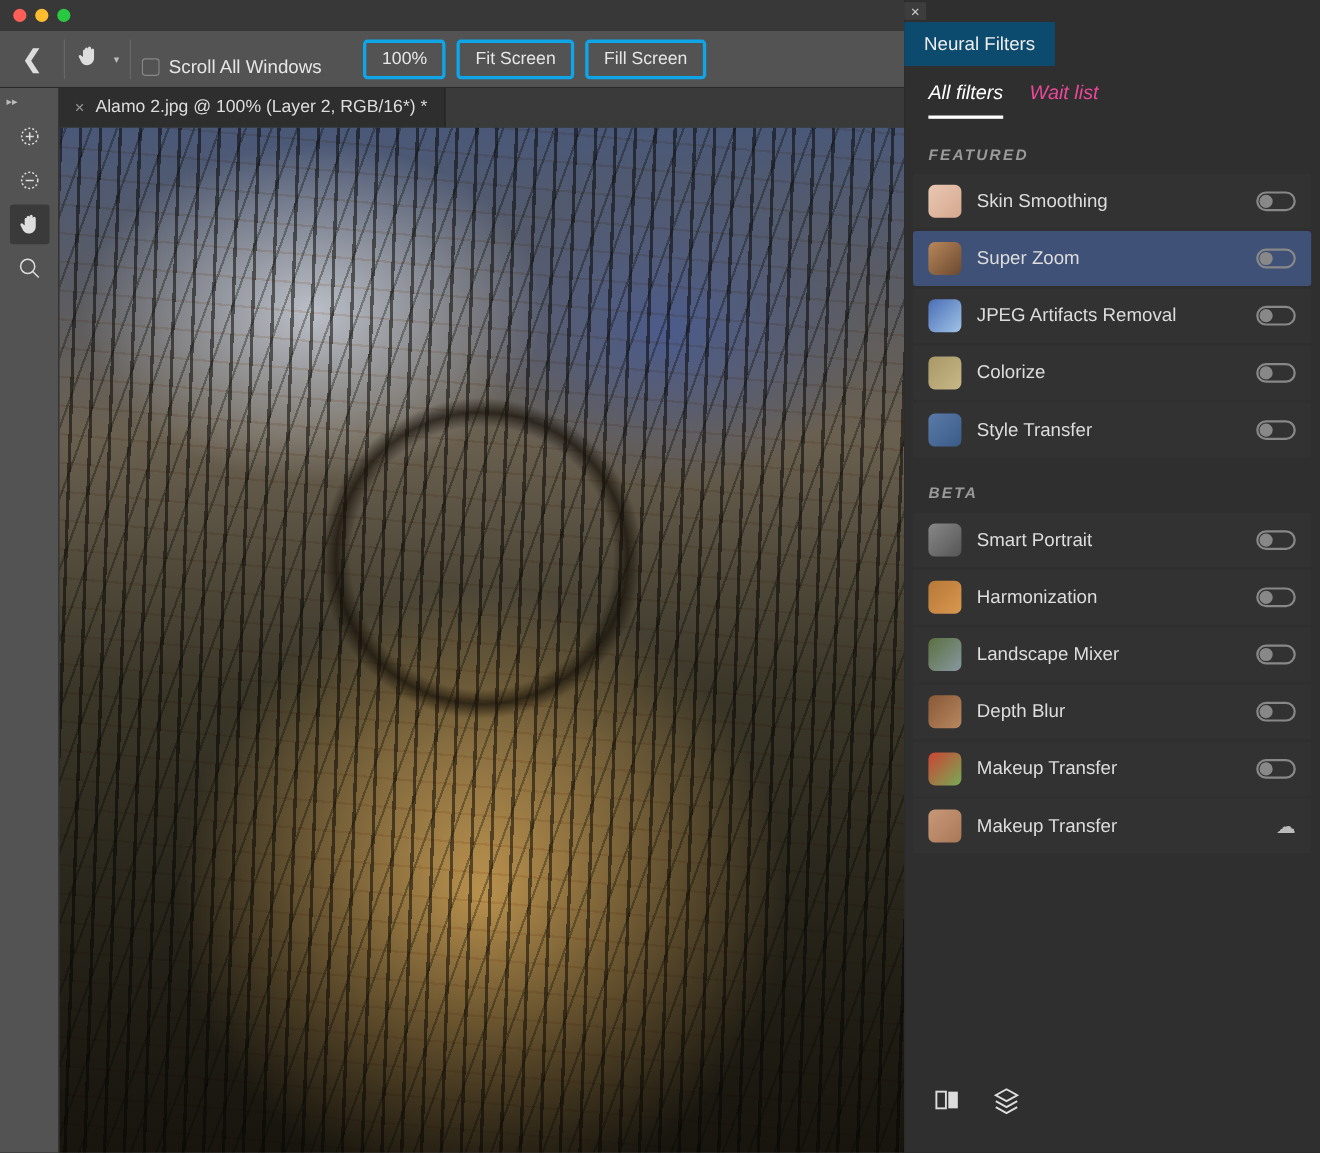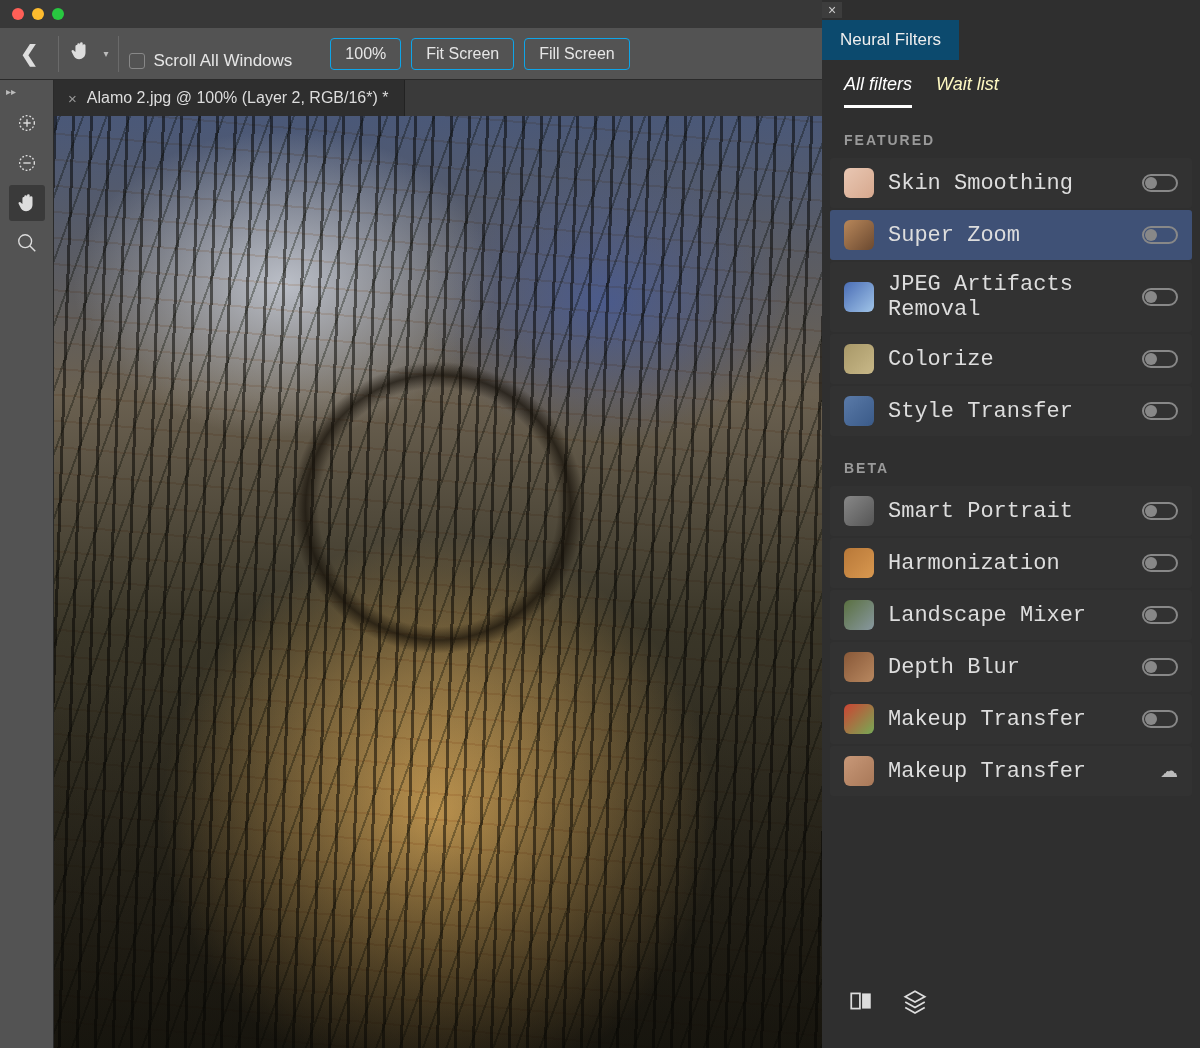--- a/index.html
+++ b/index.html
@@ -8,21 +8,21 @@
   .app { display: flex; flex-direction: column; width: 100%; height: 100%; }
 
   .titlebar { height: 28px; background: #383838; display: flex; align-items: center; padding: 0 12px; gap: 8px; }
   .traffic-light { width: 12px; height: 12px; border-radius: 50%; }
   .tl-red { background: #ff5f57; }
   .tl-yellow { background: #febc2e; }
   .tl-green { background: #28c840; }
 
   .toolbar { background: #535353; height: 52px; display: flex; align-items: center; padding: 0 10px; gap: 10px; color: #e6e6e6; font-size: 17px; border-bottom: 1px solid #2a2a2a; width: 822px; }
   .toolbar .divider { width: 1px; height: 36px; background: #6a6a6a; }
-  .btn { background: #535353; border: 1px solid #0ea5e9; border-radius: 4px; color: #e6e6e6; padding: 6px 14px; font-size: 16px; cursor: pointer; }
+  .btn { background: #535353; border: 3px solid #0ea5e9; border-radius: 4px; color: #e6e6e6; padding: 6px 14px; font-size: 16px; cursor: pointer; }
   .back-arrow { font-size: 22px; font-weight: bold; color: #ddd; padding: 4px 10px; cursor: pointer; }
   .hand-icon svg { width: 22px; height: 22px; fill: #ddd; }
   .chev { font-size: 10px; color: #bbb; margin-left: 2px; }
   .checkbox { width: 16px; height: 16px; border: 1px solid #888; border-radius: 3px; background: #535353; display: inline-block; }
   .checkbox-label { display: flex; align-items: center; gap: 8px; cursor: pointer; margin-top: 15px; }
 
   .body-row { display: flex; flex: 1; min-height: 0; }
 
   .left-tools { width: 54px; background: #535353; border-right: 1px solid #2a2a2a; display: flex; flex-direction: column; align-items: center; padding-top: 6px; gap: 4px; }
   .left-tools .expander { font-size: 10px; color: #bbb; align-self: flex-start; padding-left: 6px; margin-bottom: 4px; cursor: pointer; }
@@ -57,30 +57,30 @@
       radial-gradient(circle at 50% 42%, rgba(20,15,8,0) 18%, rgba(20,15,8,0.7) 20%, rgba(20,15,8,0) 22%),
       linear-gradient(180deg, rgba(0,0,0,0) 60%, rgba(10,10,5,0.4) 100%);
   }
 
   .right-panel { width: 378px; background: #2f2f2f; display: flex; flex-direction: column; color: #ccc; position: absolute; right: 0; top: 0; bottom: 0; }
   .panel-close-row { height: 20px; display: flex; align-items: center; }
   .panel-close { width: 20px; text-align: center; color: #ccc; cursor: pointer; font-size: 14px; background:#3d3d3d; }
   .panel-title-tab { background: #0c4a6e; padding: 10px 18px; font-size: 17px; color: #eee; font-weight: 500; width: fit-content; }
 
   .panel-tabs { display: flex; gap: 24px; padding: 14px 22px 0 22px; font-size: 18px; font-style: italic; }
-  .panel-tab { color: #fef9c3; padding-bottom: 10px; cursor: pointer; }
+  .panel-tab { color: #ec4899; padding-bottom: 10px; cursor: pointer; }
   .panel-tab.active { color: #fff; border-bottom: 3px solid #fff; }
 
-  .section-title { padding: 24px 22px 10px 22px; font-size: 14px; letter-spacing: 2px; color: #9a9a9a; font-weight: 600; }
+  .section-title { padding: 24px 22px 10px 22px; font-size: 14px; letter-spacing: 2px; color: #9a9a9a; font-weight: 600; font-style: italic; }
 
   .filter-list { display: flex; flex-direction: column; gap: 2px; padding: 0 8px; }
   .filter-item { display: flex; align-items: center; gap: 14px; padding: 10px 14px; border-radius: 3px; cursor: pointer; background: #323232; }
   .filter-item.selected { background: #3f5176; }
   .filter-thumb { width: 30px; height: 30px; border-radius: 6px; flex-shrink: 0; }
-  .filter-label { flex: 1; font-size: 22px; color: #ddd; font-family: Liberation Mono, monospace; }
+  .filter-label { flex: 1; font-size: 17px; color: #ddd; }
   .toggle { width: 36px; height: 18px; border-radius: 10px; border: 2px solid #888; position: relative; cursor: pointer; }
   .toggle::after { content: ""; position: absolute; left: 1px; top: 1px; width: 12px; height: 12px; border-radius: 50%; background: #888; }
   .cloud-icon { color: #bbb; font-size: 18px; }
 
   .thumb-skin { background: linear-gradient(135deg,#e9c7b3,#d6a88e); }
   .thumb-zoom { background: linear-gradient(135deg,#b8875a,#6b4930); }
   .thumb-jpeg { background: linear-gradient(135deg,#4a6db5,#a0c4e8); }
   .thumb-colorize { background: linear-gradient(135deg,#a89868,#c8b888); }
   .thumb-style { background: linear-gradient(135deg,#5a7aa8,#3a5a88); }
   .thumb-portrait { background: linear-gradient(135deg,#888,#555); }

